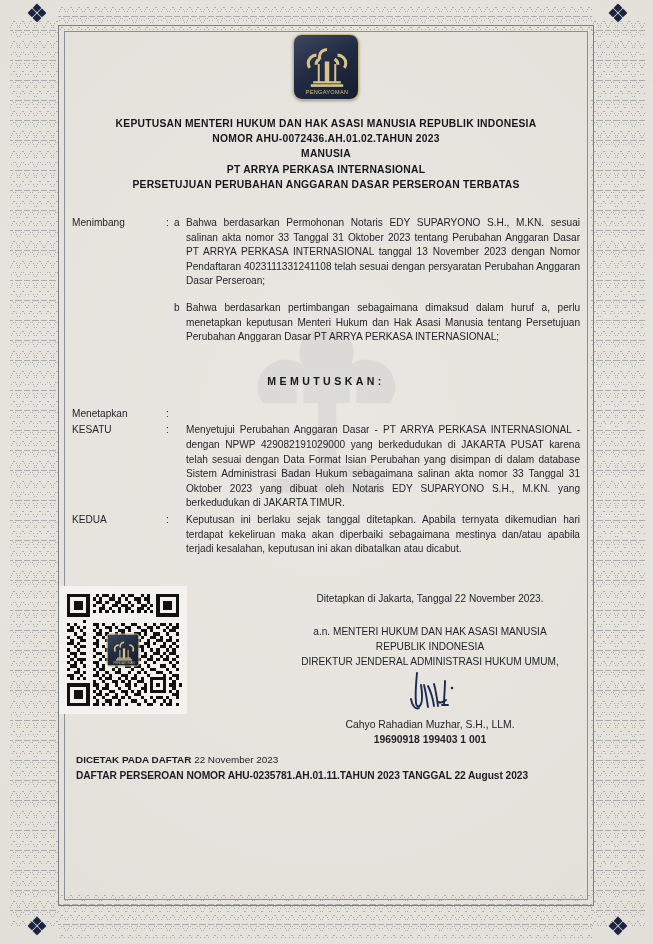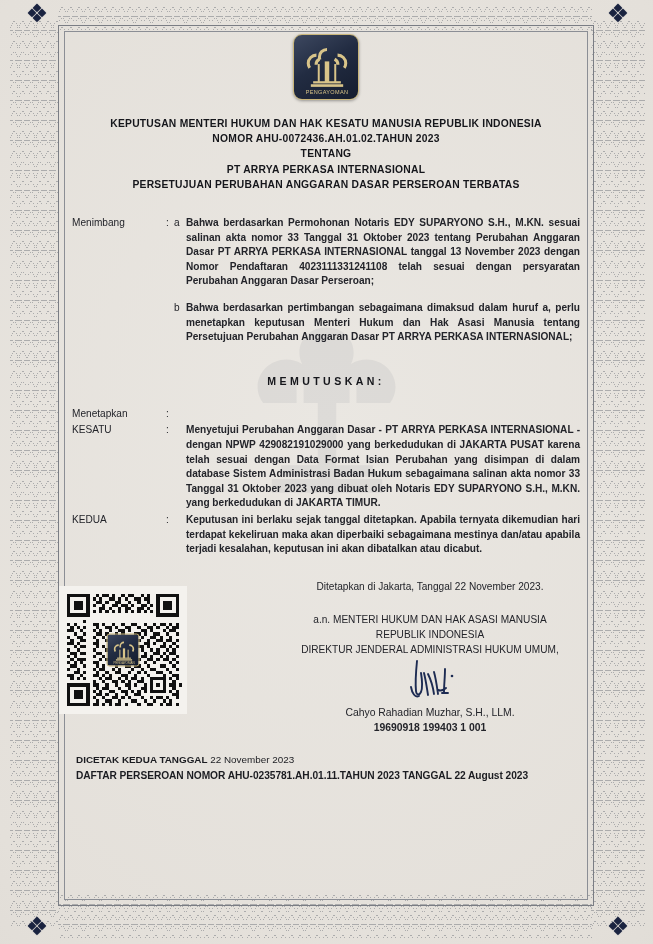--- a/index.html
+++ b/index.html
@@ -130,38 +130,37 @@
     font-size: 10.1px;
     line-height: 14.6px;
   }
   .row-body {
     flex: 1;
     font-size: 10.1px;
     line-height: 14.6px;
     text-align: justify;
     text-justify: inter-word;
     color: #23242a;
-    font-weight: bold;
   }
   .row-body.plain { text-align: left; }
   .gap-a { height: 10px; }
 
   
   .memutuskan {
     text-align: center;
     font-weight: bold;
     font-size: 10.6px;
     letter-spacing: 3.4px;
     margin: 30px 0 20px 0;
     color: #15161b;
   }
 
   
   .sign-area {
-    margin-top: 22px;
+    margin-top: 34px;
     display: flex;
     justify-content: flex-end;
   }
   .sign-col {
     width: 300px;
     text-align: center;
     font-size: 10.1px;
     line-height: 15px;
   }
   .sign-date { margin-bottom: 18px; }
@@ -251,23 +250,23 @@
             <rect x="61" y="44" width="3" height="28"></rect>
             <rect x="29" y="70" width="42" height="3.4"></rect>
             <rect x="25.5" y="74.6" width="49" height="4"></rect>
           </g>
           <text x="50" y="89" text-anchor="middle" fill="#d8c489" font-size="8.4" font-family="Liberation Sans, sans-serif" letter-spacing="0.5">PENGAYOMAN</text>
         </svg>
       </div>
     </div>
 
     <div class="title-block">
-      <div>KEPUTUSAN MENTERI HUKUM DAN HAK KESATU MANUSIA REPUBLIK INDONESIA</div>
+      <div>KEPUTUSAN MENTERI HUKUM DAN HAK ASASI MANUSIA REPUBLIK INDONESIA</div>
       <div>NOMOR AHU-0072436.AH.01.02.TAHUN 2023</div>
-      <div>TENTANG</div>
+      <div>MANUSIA</div>
       <div>PT ARRYA PERKASA INTERNASIONAL</div>
       <div>PERSETUJUAN PERUBAHAN ANGGARAN DASAR PERSEROAN TERBATAS</div>
     </div>
 
     <div class="clauses">
       <div class="row">
         <div class="row-label">Menimbang</div>
         <div class="row-colon">:</div>
         <div class="row-marker">a</div>
         <div class="row-body">Bahwa berdasarkan Permohonan Notaris EDY SUPARYONO S.H., M.KN. sesuai salinan akta nomor 33 Tanggal 31 Oktober 2023 tentang Perubahan Anggaran Dasar PT ARRYA PERKASA INTERNASIONAL tanggal 13 November 2023 dengan Nomor Pendaftaran 4023111331241108 telah sesuai dengan persyaratan Perubahan Anggaran Dasar Perseroan;</div>
@@ -409,19 +408,19 @@
             <rect x="25.5" y="75" width="49" height="4"></rect>
           </g>
           <text x="50" y="90" text-anchor="middle" fill="#d8c489" font-size="9" font-family="Liberation Sans, sans-serif">PENGAYOMAN</text>
         </svg>
       </div>
     </div>
   </div>
 
   <div class="footer">
     <div class="footer-print">
-      <b>DICETAK KEDUA TANGGAL</b>
+      <b>DICETAK PADA DAFTAR</b>
       <span>22 November 2023</span>
     </div>
     <div class="footer-daftar">DAFTAR PERSEROAN NOMOR AHU-0235781.AH.01.11.TAHUN 2023 TANGGAL 22 August 2023</div>
   </div>
 
 </div>
 
 </body></html>

